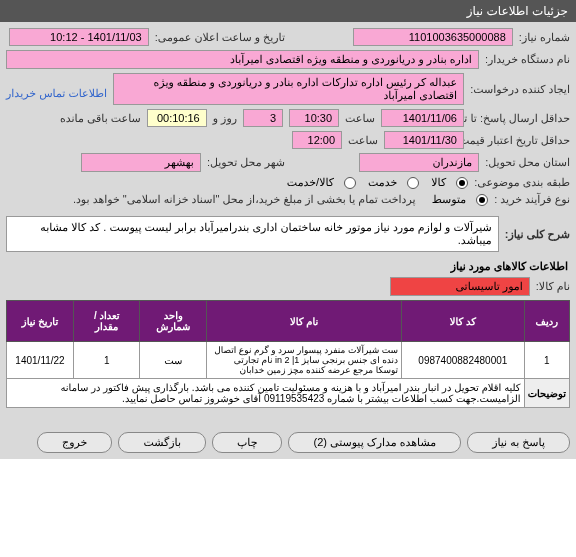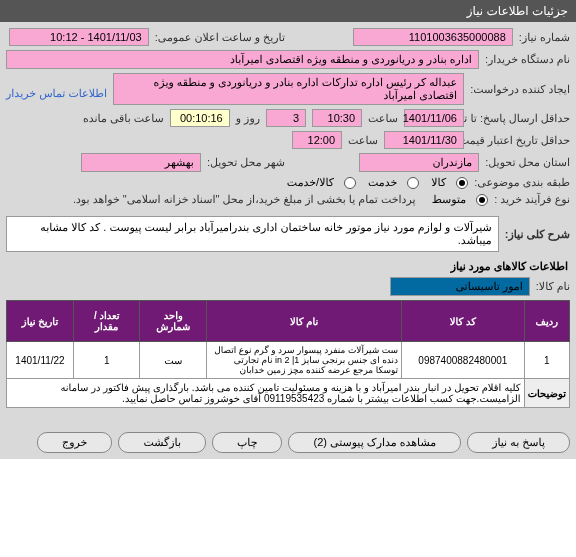--- a/index.html
+++ b/index.html
@@ -75,21 +75,21 @@
 }
 .textarea-box {
   width: 100%;
   background: #fff;
   border: 1px solid #999;
   padding: 4px 6px;
   font-size: 11px;
   min-height: 20px;
 }
 .small-box {
-  background: #0369a1;
+  background: #ef4444;
   border: 1px solid #999;
   padding: 2px 6px;
   font-size: 11px;
 }
 table.data-table {
   width: 100%;
   border-collapse: collapse;
   font-size: 10px;
   background: #fff;
 }
@@ -159,21 +159,21 @@
   </div>
 
   <div class="form-row">
     <span class="label">ایجاد کننده درخواست:</span>
     <span class="value-box" style="flex:1">عبداله کر رئیس اداره تدارکات اداره بنادر و دریانوردی و منطقه ویژه اقتصادی امیرآباد</span>
     <span class="link-text">اطلاعات تماس خریدار</span>
   </div>
 
   <div class="form-row">
     <span class="label" style="width:100px">حداقل ارسال پاسخ: تا تاریخ:</span>
-    <span class="value-box" style="width:60px">1401/11/06</span>
+    <span class="value-box" style="width:83px">1401/11/06</span>
     <span class="label">ساعت</span>
     <span class="value-box" style="width:50px">10:30</span>
     <span class="value-box" style="width:40px;text-align:center">3</span>
     <span class="label">روز و</span>
     <span class="value-box" style="width:60px;background:#ffffcc">00:10:16</span>
     <span class="label">ساعت باقی مانده</span>
   </div>
 
   <div class="form-row">
     <span class="label" style="width:100px">حداقل تاریخ اعتبار قیمت: تا تاریخ:</span>

